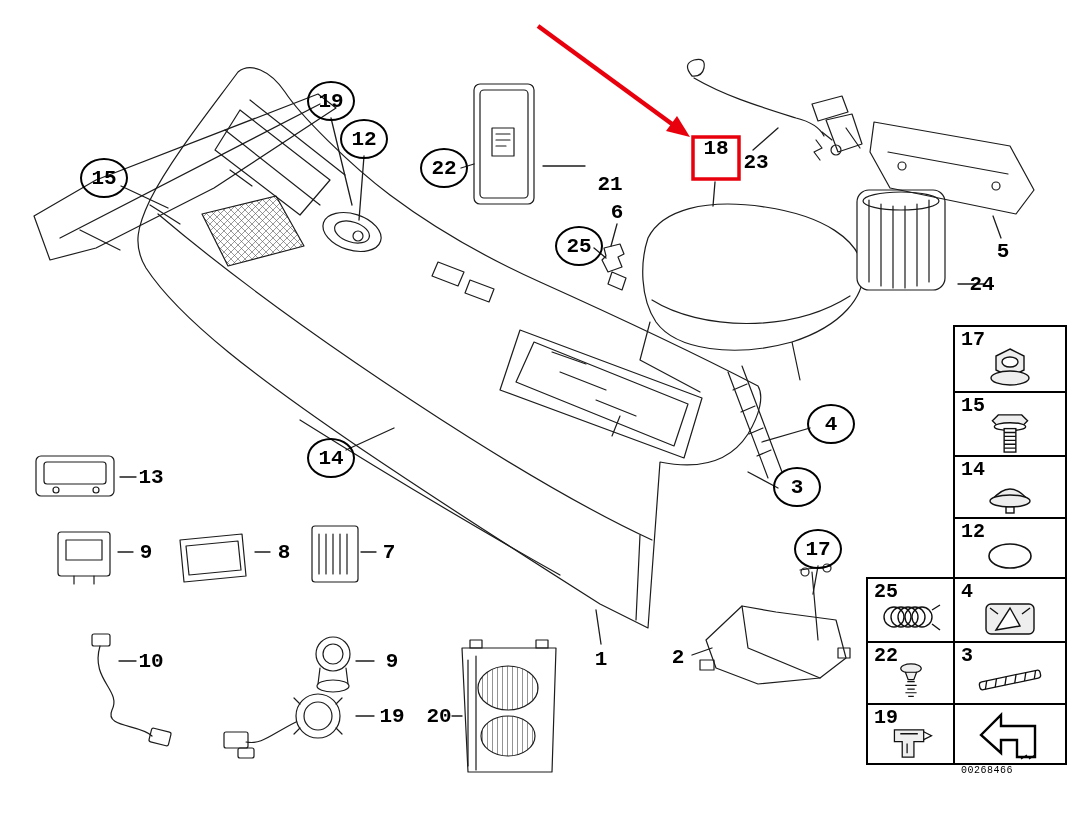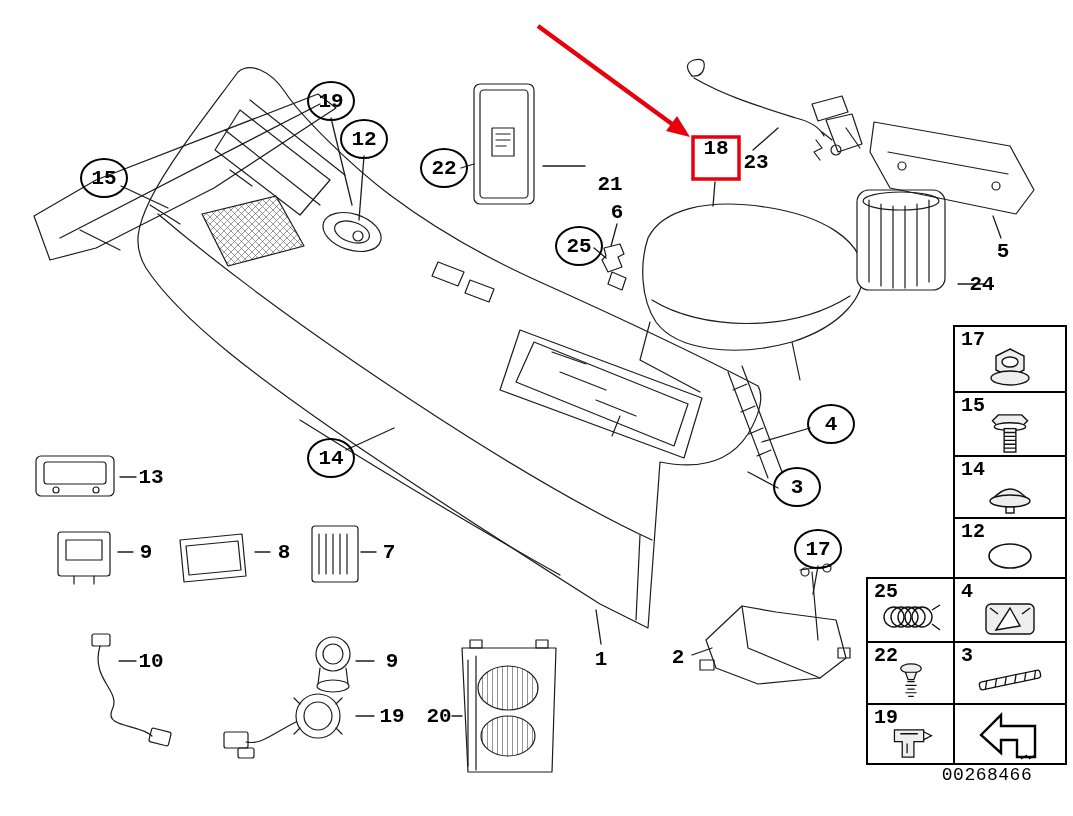--- a/index.html
+++ b/index.html
@@ -8,21 +8,21 @@
   .art{position:absolute;left:0;top:0;}
   .co{position:absolute;transform:translate(-50%,-50%);font-weight:700;font-size:21px;
       line-height:1;white-space:nowrap;z-index:5;}
   .co.ring{border:2.5px solid #000;border-radius:50%;width:44px;height:36px;
       display:flex;align-items:center;justify-content:center;background:rgba(255,255,255,.0);}
   .cell{position:absolute;border:2px solid #000;background:#fff;box-sizing:border-box;
       display:flex;flex-direction:column;z-index:4;}
   .cell-num{font-weight:700;font-size:20px;padding:2px 0 0 6px;line-height:1.05;}
   .cell-icon{align-self:center;margin-top:-4px;}
   .docnum{position:absolute;left:928px;top:765px;width:118px;text-align:center;
-      font-size:18px;letter-spacing:.5px;z-index:4;}
+      font-size:10px;letter-spacing:.5px;z-index:4;}
 </style>
 </head>
 <body>
 
 <div class="stage">
 
   <svg class="art" width="1073" height="816" viewBox="0 0 1073 816">
     <defs>
       <pattern id="xh" width="7" height="7" patternUnits="userSpaceOnUse">
         <path d="M0,7 L7,0 M0,0 L7,7" stroke="#555" stroke-width="0.6"></path>

